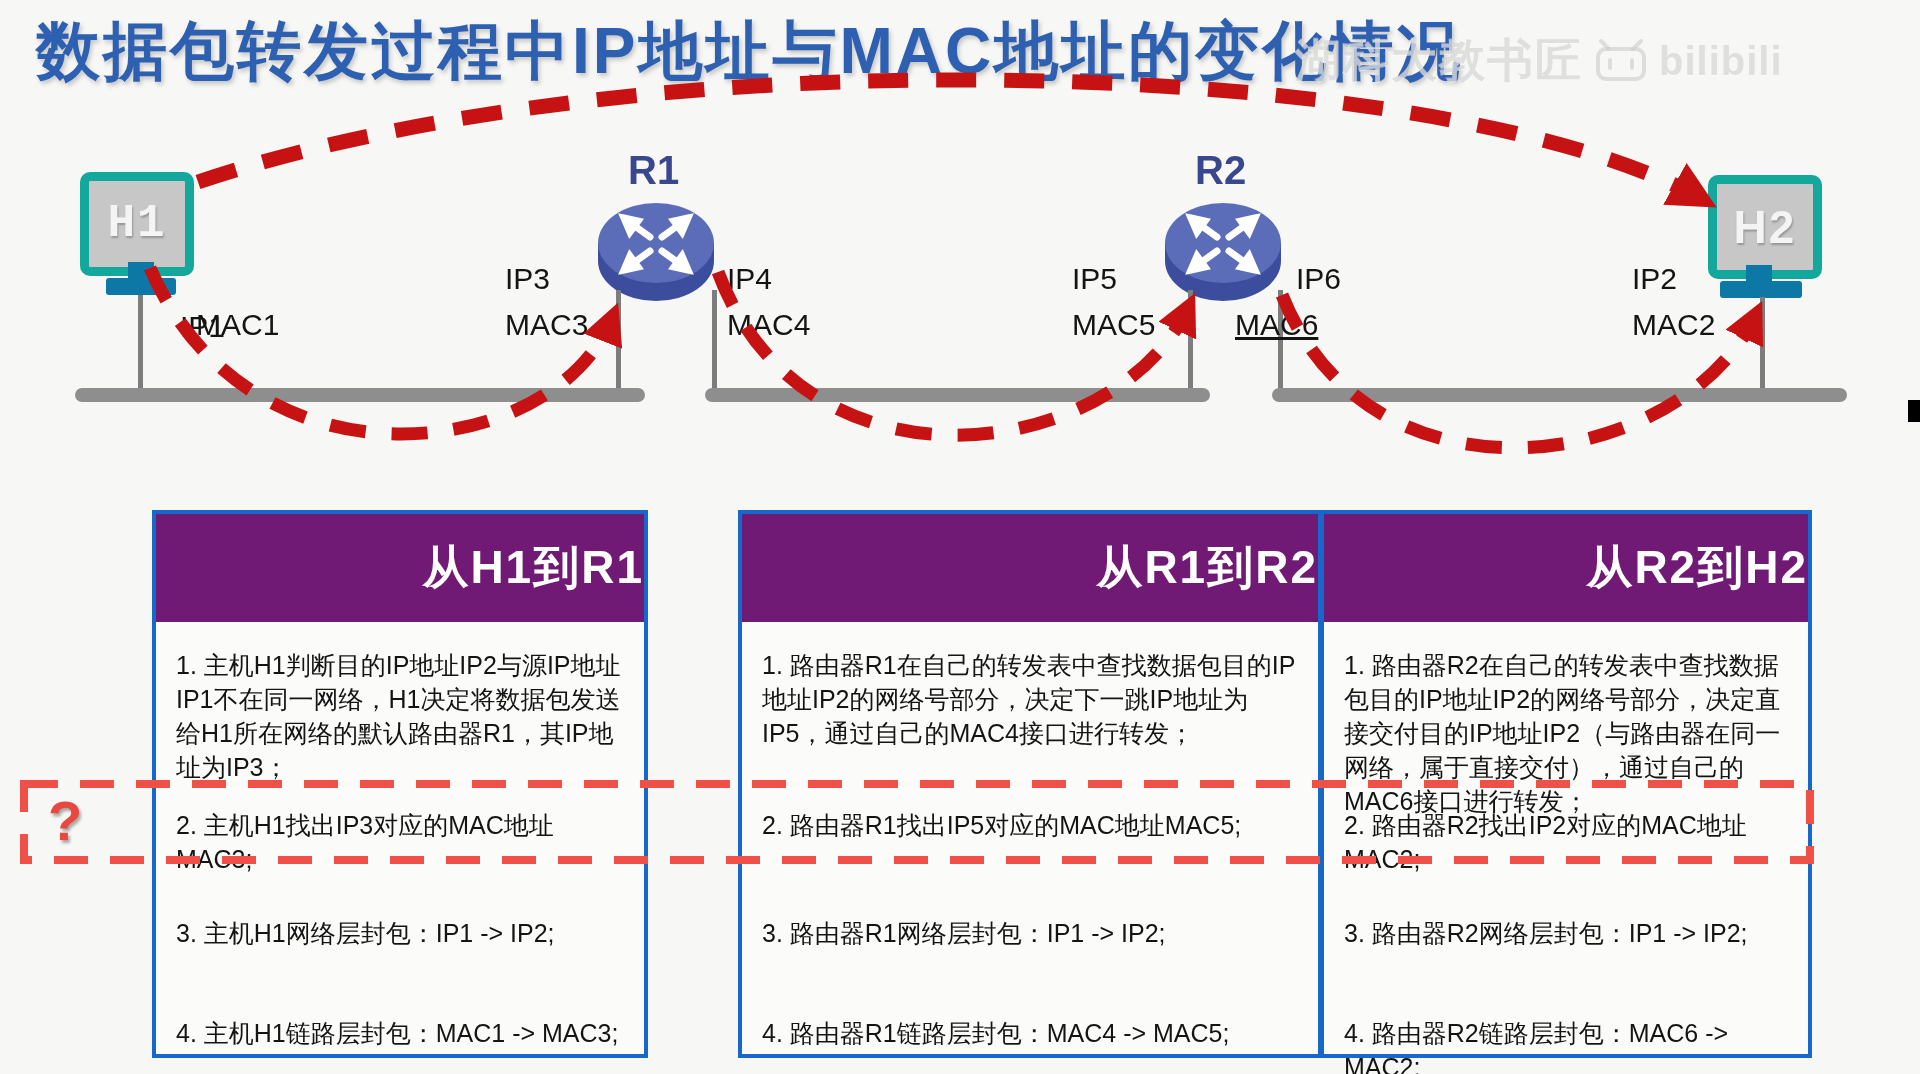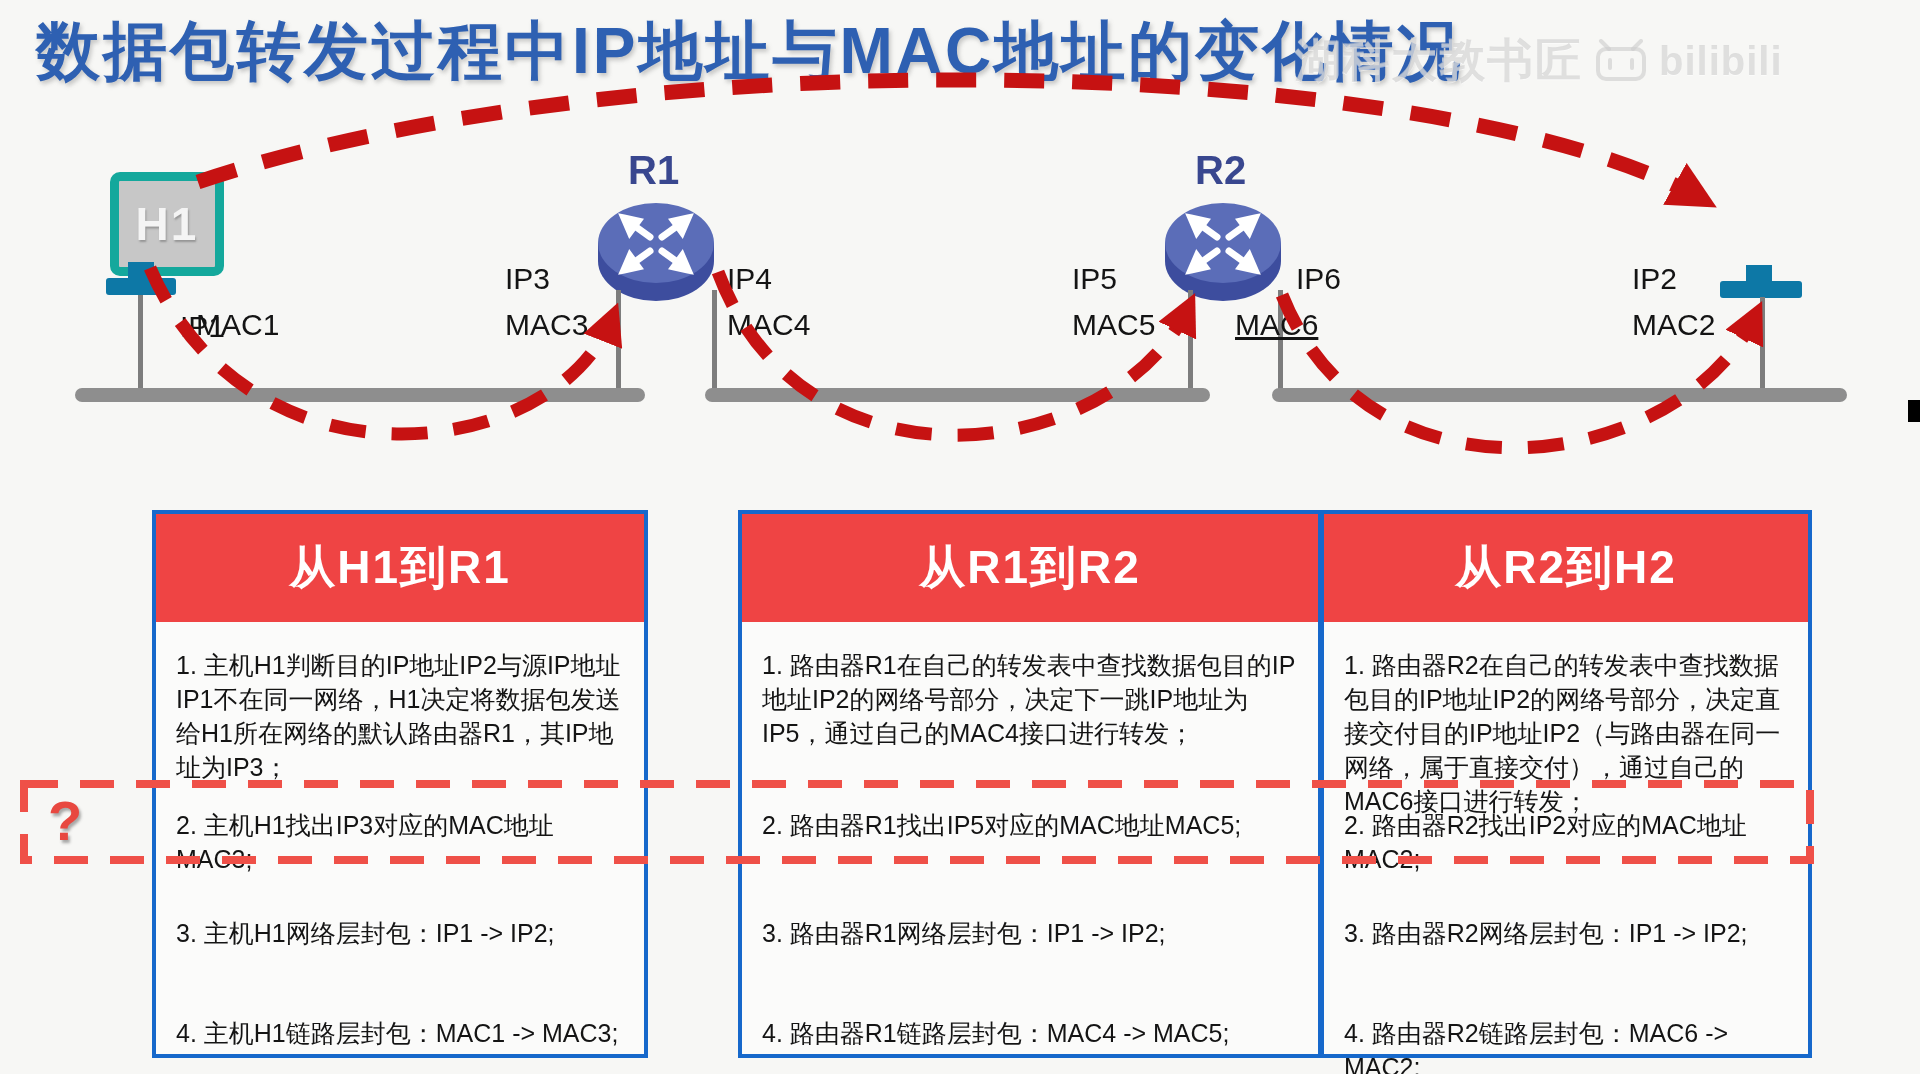--- a/index.html
+++ b/index.html
@@ -27,21 +27,21 @@
   .if-label{position:absolute;font-size:30px;color:#141414;white-space:nowrap;}
   
   .bus{position:absolute;top:388px;height:14px;background:#8e8e8e;border-radius:7px;}
   
   .overlay{position:absolute;left:0;top:0;z-index:5;pointer-events:none;}
   
   .qmark{position:absolute;left:48px;top:788px;font-size:56px;font-weight:900;color:#e84840;z-index:6;
          text-shadow:2px 3px 3px rgba(70,70,70,.45);}
   
   .panel{position:absolute;top:510px;height:548px;background:#fbfbfa;border:4px solid #1668cb;box-sizing:border-box;z-index:2;}
-  .panel-header{height:108px;background:#ef4444;display:flex;align-items:center;justify-content:center;}
+  .panel-header{height:108px;background:#701a75;display:flex;align-items:center;justify-content:flex-end;}
   .panel-title{font-size:46px;font-weight:800;color:#ffffff;letter-spacing:2px;}
   .step{position:absolute;left:20px;right:14px;font-size:25px;line-height:34px;color:#141414;text-align:left;}
   .step.s1{top:134px;}
   .step.s2{top:294px;}
   .step.s3{top:402px;}
   .step.s4{top:502px;}
   .edge-notch{position:absolute;left:1908px;top:400px;width:12px;height:22px;background:#000;}
 </style>
 </head>
 <body>
@@ -53,27 +53,30 @@
   <div class="watermark">
     <span class="wm-name">湖科大教书匠</span>
     <svg width="52" height="44" viewBox="0 0 52 44">
       <path d="M14 10 L6 2 M38 10 L46 2" stroke="rgba(205,205,205,.62)" stroke-width="4" stroke-linecap="round" fill="none"></path>
       <rect x="3" y="10" width="46" height="30" rx="8" fill="none" stroke="rgba(205,205,205,.62)" stroke-width="4"></rect>
       <path d="M15 21 L15 29 M37 21 L37 29" stroke="rgba(205,205,205,.62)" stroke-width="4" stroke-linecap="round"></path>
     </svg>
     <span class="wm-brand">bilibili</span>
   </div>
 
-  <div class="monitor" style="left:110px;top:172px;">
+  <div class="monitor" style="left:80px;top:172px;font-family:Liberation Mono, monospace;">
     <span class="host-letter">H1</span>
   </div>
   <div class="stand-neck" style="left:128px;top:262px;"></div>
   <div class="stand-base" style="left:106px;top:278px;width:70px;"></div>
   <div class="drop-line" style="left:138px;top:295px;height:97px;"></div>
 
+  <div class="monitor" style="left:1708px;top:175px;">
+    <span class="host-letter">H2</span>
+  </div>
   <div class="stand-neck" style="left:1746px;top:265px;"></div>
   <div class="stand-base" style="left:1720px;top:281px;width:82px;"></div>
   <div class="drop-line" style="left:1760px;top:297px;height:95px;"></div>
 
   <div class="router-label" style="left:628px;top:148px;">R1</div>
   <svg class="router-svg" style="left:590px;top:193px;" width="132" height="114" viewBox="0 0 132 114">
     <ellipse cx="66" cy="68" rx="58" ry="40" fill="#3d4d9e"></ellipse>
     <rect x="8" y="50" width="116" height="18" fill="#3d4d9e"></rect>
     <ellipse cx="66" cy="50" rx="58" ry="40" fill="#5b6db8"></ellipse>
     <g stroke="#ffffff" stroke-width="7" stroke-linecap="round" fill="#ffffff">

